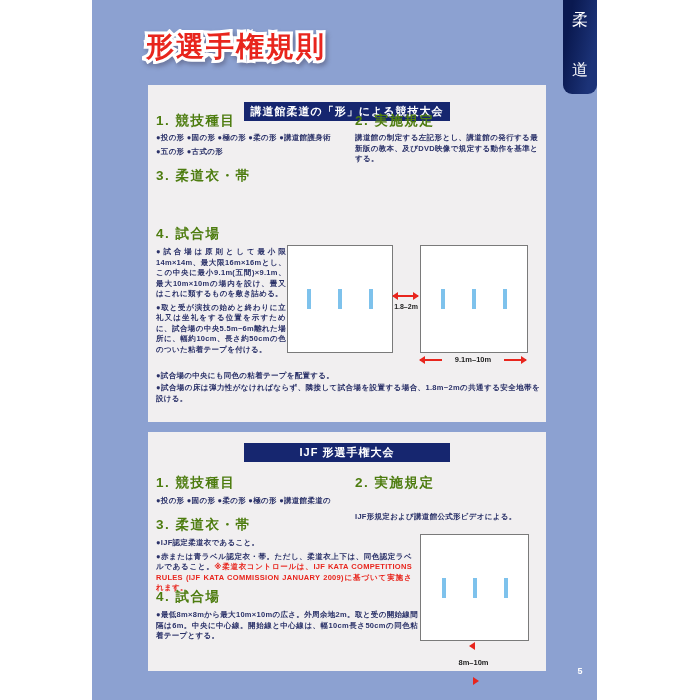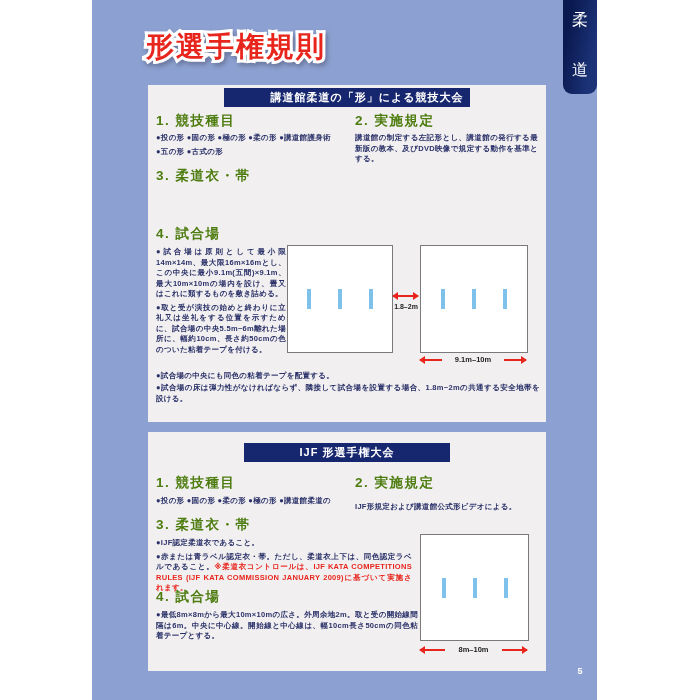--- a/index.html
+++ b/index.html
@@ -29,21 +29,21 @@
   .panel { position:absolute; background:#F1EFF0; }
   .panel1 { left:148px; top:85px; width:398px; height:337px; }
   .panel2 { left:148px; top:432px; width:398px; height:239px; }
 
   .bar {
     position:absolute; left:50%; transform:translateX(-50%);
     width:206px; height:19px; background:#16266F; color:#fff;
     font-size:11px; font-weight:bold; text-align:center; line-height:19px;
     letter-spacing:1px; white-space:nowrap;
   }
-  .panel1 .bar { top:3px;padding-left:40px; } .panel2 .bar { top:11px; }
+  .panel1 .bar { top:17px; } .panel2 .bar { top:11px; }
 
   .h-sec { position:absolute; color:#4d7c0f; font-size:13.5px; font-weight:bold;
     letter-spacing:1.5px; white-space:nowrap; }
   .body-text { position:absolute; color:#2A3168; font-size:7.5px; line-height:10.5px;
     font-weight:bold; letter-spacing:0.3px; text-align:justify; }
   .body-text p { margin:0 0 3px 0; }
   .red-note { color:#E8251D; }
 
   .sq { position:absolute; background:#ffffff; border:1px solid #7a7a7a;
     display:flex; align-items:center; justify-content:center; gap:27px; }
@@ -119,37 +119,37 @@
     <div class="body-text" style="left:8px; top:298px; width:384px;">●試合場の床は弾力性がなければならず、隣接して試合場を設置する場合、1.8m~2mの共通する安全地帯を設ける。</div>
   </div>
 
   <div class="panel panel2">
     <div class="bar">IJF 形選手権大会</div>
 
     <div class="h-sec" style="left:8px; top:42px;">1. 競技種目</div>
     <div class="body-text" style="left:8px; top:64px; width:260px;">●投の形 ●固の形 ●柔の形 ●極の形 ●講道館柔道の</div>
 
     <div class="h-sec" style="left:207px; top:42px;">2. 実施規定</div>
-    <div class="body-text" style="left:207px; top:70px; width:183px;">IJF形規定および講道館公式形ビデオによる。</div>
+    <div class="body-text" style="left:207px; top:80px; width:183px;">IJF形規定および講道館公式形ビデオによる。</div>
 
     <div class="h-sec" style="left:8px; top:84px;">3. 柔道衣・帯</div>
     <div class="body-text" style="left:8px; top:106px; width:256px;">
       <p>●IJF認定柔道衣であること。</p>
       <p><span>●赤または青ラベル認定衣・帯。ただし、柔道衣上下は、同色認定ラベルであること。</span><span class="red-note">※柔道衣コントロールは、IJF KATA COMPETITIONS RULES (IJF KATA COMMISSION JANUARY 2009)に基づいて実施されます。</span></p>
     </div>
 
     <div class="h-sec" style="left:8px; top:156px;">4. 試合場</div>
     <div class="body-text" style="left:8px; top:178px; width:262px;">●最低8m×8mから最大10m×10mの広さ。外周余地2m。取と受の開始線間隔は6m。中央に中心線。開始線と中心線は、幅10cm長さ50cmの同色粘着テープとする。</div>
 
     <div class="sq" style="left:272px; top:102px; width:107px; height:105px;">
       <div class="tick"></div>
       <div class="tick"></div>
       <div class="tick"></div>
     </div>
-    <div class="dim-arrow" style="left:272px; top:213px; width:107px;">
+    <div class="dim-arrow" style="left:272px; top:213px; width:107px;flex-direction:column;">
       <div class="arrow-line l"></div>
       <div class="dim-label">8m–10m</div>
       <div class="arrow-line r"></div>
     </div>
   </div>
 
   <div class="page-number">5</div>
 </div>
 
 </body></html>

